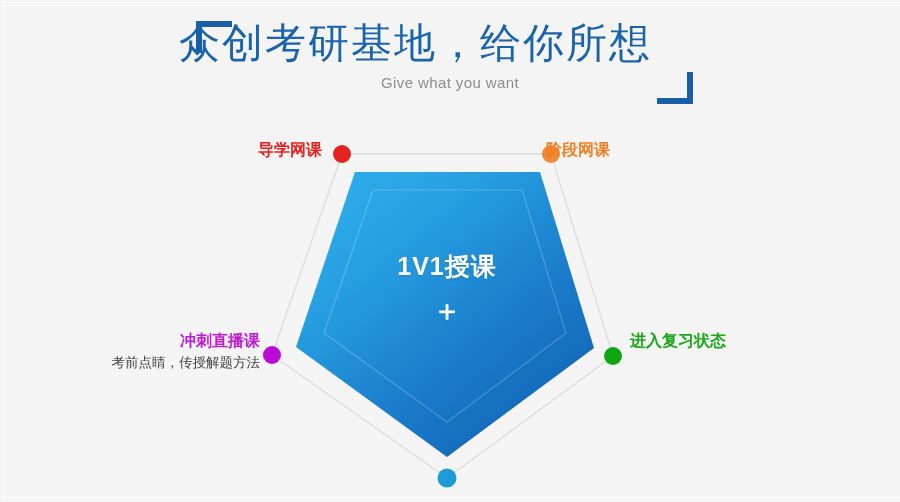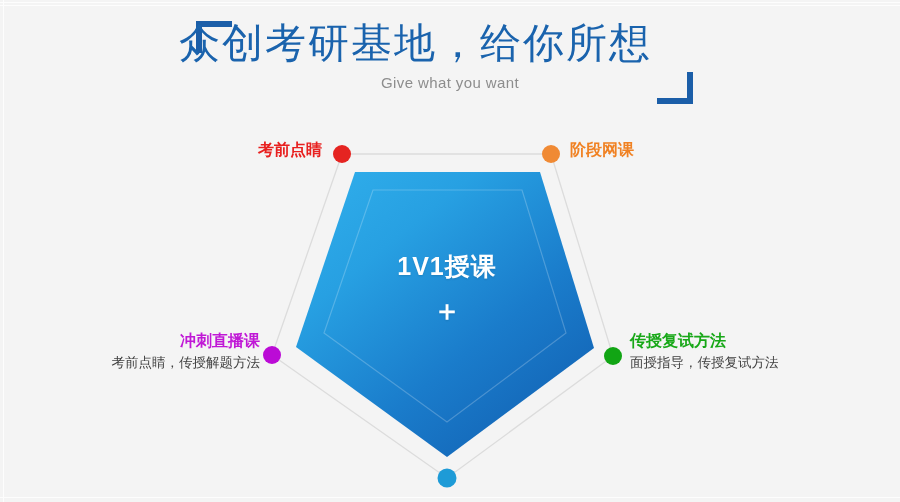--- a/index.html
+++ b/index.html
@@ -102,21 +102,21 @@
     font-size: 13.5px;
     color: #3f3f3f;
     line-height: 1.25;
     margin: 0;
   }
   .align-right { text-align: right; }
   .align-left  { text-align: left; }
 
   
   .lbl-daoxue  { left: 50px;  top: 140px; width: 272px; }
-  .lbl-jieduan { left: 570px; top: 140px; width: 300px; }
+  .lbl-jieduan { left: 546px; top: 140px; width: 300px; }
   .lbl-chongci { left: 20px;  top: 331px; width: 240px; }
   .lbl-fushi   { left: 630px; top: 331px; width: 260px; }
 
   
   .center-text {
     position: absolute;
     left: 322px;
     top: 236px;
     width: 250px;
     text-align: center;
@@ -163,30 +163,29 @@
 
     <circle cx="342" cy="154" r="9" fill="#e52421"></circle>
     <circle cx="551" cy="154" r="9" fill="#f08a34"></circle>
     <circle cx="613" cy="356" r="9" fill="#11a514"></circle>
     <circle cx="447" cy="478" r="9.5" fill="#1e9bd7"></circle>
     <circle cx="272" cy="355" r="9" fill="#bb0bd6"></circle>
   </svg>
 </div>
 
 <div class="node-label lbl-daoxue align-right">
-  <p class="node-title" style="color:#e8201f">考前点睛</p>
+  <p class="node-title" style="color:#e8201f">导学网课</p>
 </div>
 
 <div class="node-label lbl-jieduan align-left">
   <p class="node-title" style="color:#f08122">阶段网课</p>
 </div>
 
 <div class="node-label lbl-fushi align-left">
-  <p class="node-title" style="color:#18a818">传授复试方法</p>
-  <p class="node-desc">面授指导，传授复试方法</p>
+  <p class="node-title" style="color:#18a818">进入复习状态</p>
 </div>
 
 <div class="node-label lbl-chongci align-right">
   <p class="node-title" style="color:#c018d6">冲刺直播课</p>
   <p class="node-desc">考前点睛，传授解题方法</p>
 </div>
 
 <div class="center-text">
   <div class="center-line1">1V1授课</div>
   <div class="center-plus">＋</div>

